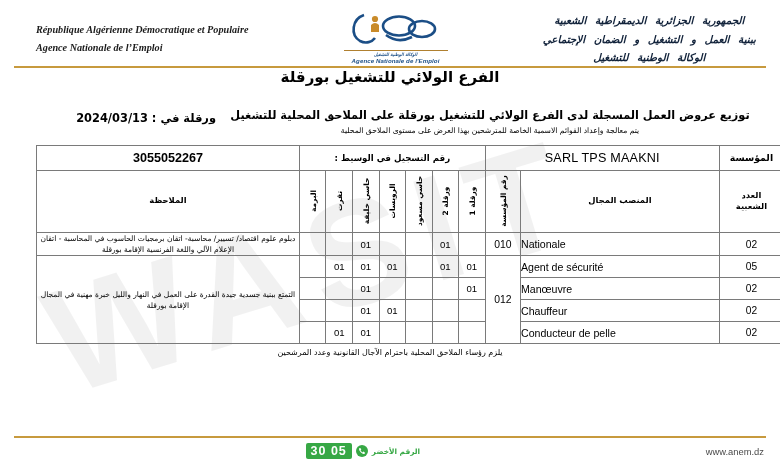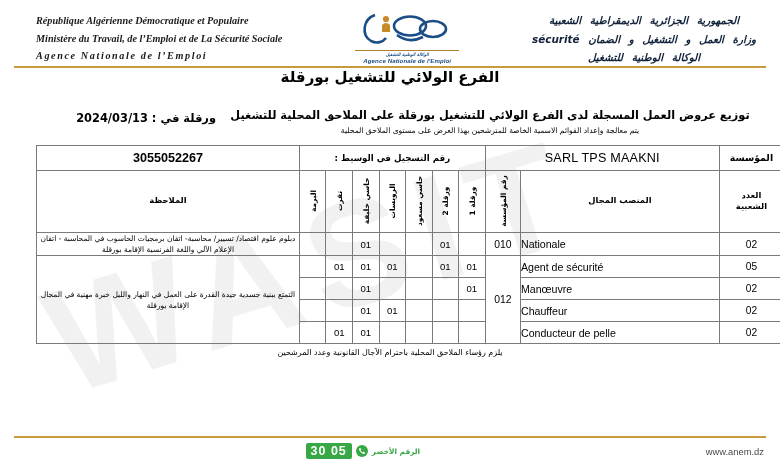--- a/index.html
+++ b/index.html
@@ -285,40 +285,39 @@
 <body>
 
 <div class="watermark">
   <span>WASIT</span>
 </div>
 
 <div class="header">
 
   <div class="hdr-fr">
     <div>République Algérienne Démocratique et Populaire</div>
-    <div>Ministère du Travail, de l’Emploi et de La Sécurité Sociale</div>
     <div>Agence  Nationale  de  l’Emploi</div>
   </div>
 
   <div class="logo">
     <svg width="104" height="40" viewBox="0 0 104 40">
       <path d="M20 6 C8 10 6 26 16 32 C22 35 28 33 31 29" fill="none" stroke="#1b4e86" stroke-width="2.6"></path>
       <circle cx="31" cy="10" r="3.1" fill="#c98b2a"></circle>
       <path d="M27 16 q4 -4 8 0 l0 7 l-8 0 z" fill="#c98b2a"></path>
       <ellipse cx="55" cy="17" rx="16" ry="9.5" fill="none" stroke="#1b4e86" stroke-width="2.6"></ellipse>
       <ellipse cx="78" cy="20" rx="13" ry="8" fill="none" stroke="#1b4e86" stroke-width="2.6"></ellipse>
       <path d="M42 26 q12 9 26 2" fill="none" stroke="#1b4e86" stroke-width="2.6"></path>
     </svg>
     <div class="logo-cap-ar">الوكالة الوطنية للتشغيل</div>
     <div class="logo-cap-fr">Agence Nationale de l'Emploi</div>
   </div>
 
   <div class="hdr-ar">
     <div>الجمهورية الجزائرية الديمقراطية الشعبية</div>
-    <div>وزارة العمل و التشغيل و الضمان sécurité</div>
+    <div>ببنية العمل و التشغيل و الضمان الإجتماعي</div>
     <div>الوكالة الوطنية للتشغيل</div>
   </div>
 </div>
 
 <div class="rule"></div>
 
 <div class="branch-title">الفرع الولائي للتشغيل بورقلة</div>
 
 <div class="title-row">
   <div class="date-cell">ورقلة في : 2024/03/13</div>

